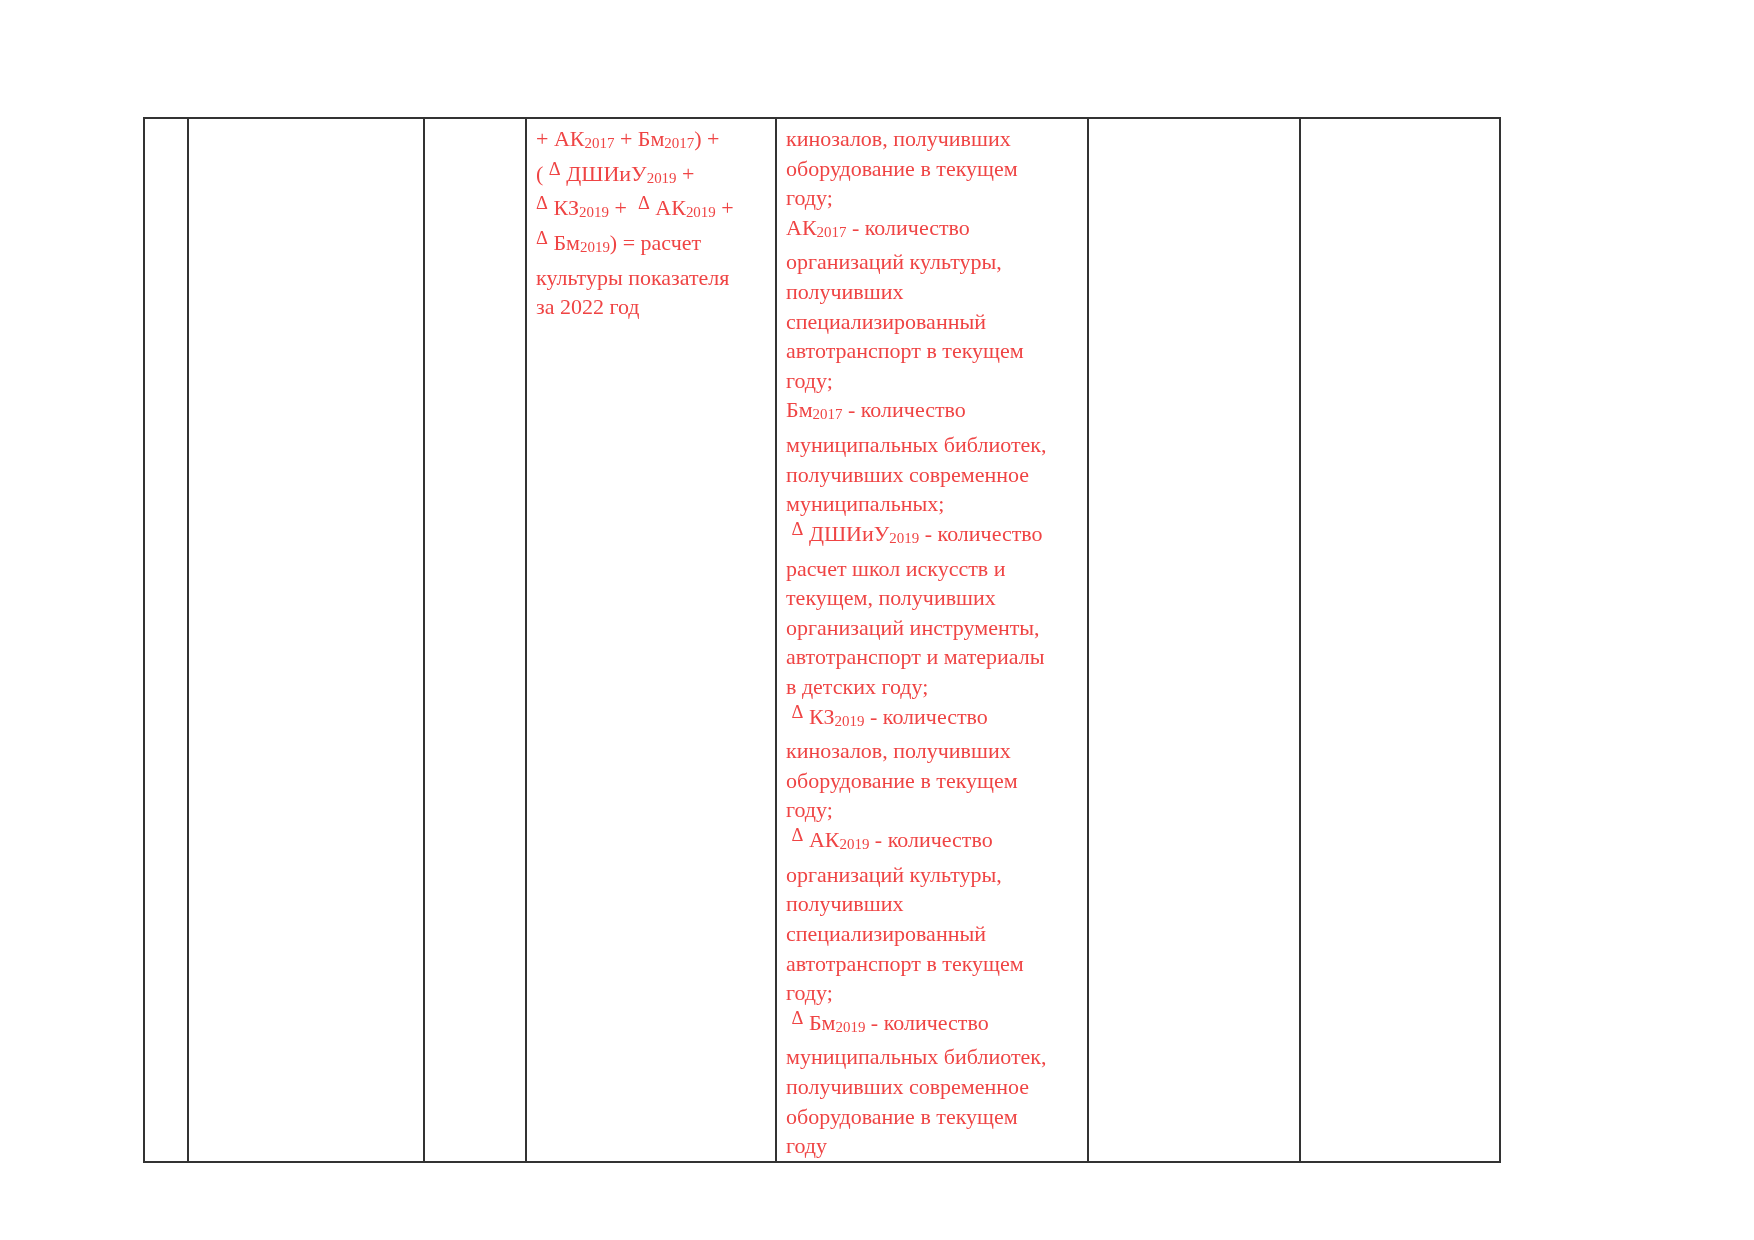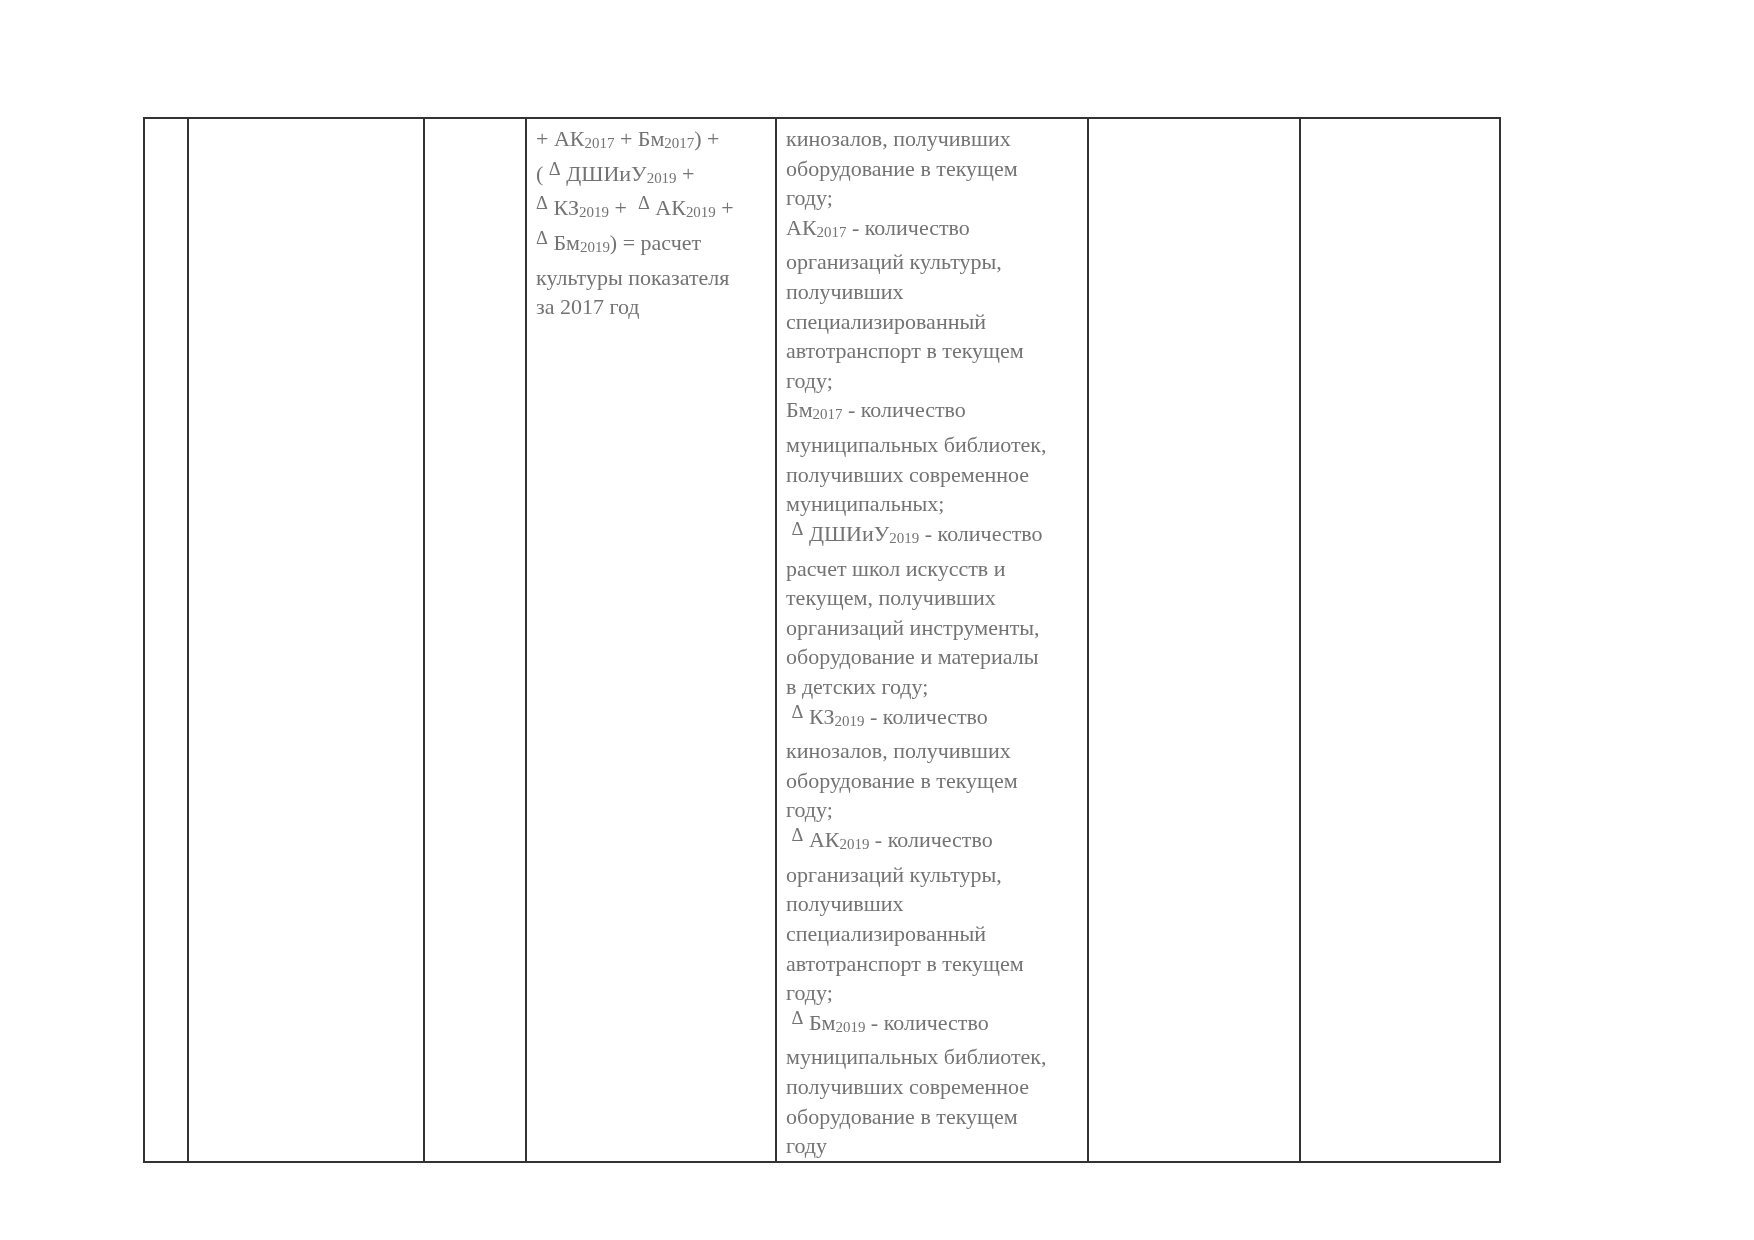--- a/index.html
+++ b/index.html
@@ -7,21 +7,21 @@
     padding: 0;
     background: #ffffff;
   }
   .sheet {
     position: relative;
     width: 1754px;
     height: 1240px;
     background: #ffffff;
     overflow: hidden;
     font-family: "Liberation Serif", "DejaVu Serif", serif;
-    color: #737373;
+    color: #ef4444;
   }
   table.doc-table {
     position: absolute;
     left: 143px;
     top: 117px;
     width: 1356px;
     height: 1015px;
     border-collapse: collapse;
     table-layout: fixed;
   }
@@ -65,41 +65,41 @@
       <tr>
         <td></td>
         <td></td>
         <td></td>
         <td>
             <div class="tline">+ АК<span class="sub">2017</span> + Бм<span class="sub">2017</span>) +</div>
             <div class="tline">( <span class="delta">Δ</span> ДШИиУ<span class="sub">2019</span> +</div>
             <div class="tline"><span class="delta">Δ</span> КЗ<span class="sub">2019</span> +  <span class="delta">Δ</span> АК<span class="sub">2019</span> +</div>
             <div class="tline"><span class="delta">Δ</span> Бм<span class="sub">2019</span>) = расчет</div>
             <div class="tline">культуры показателя</div>
-            <div class="tline">за 2017 год</div>
+            <div class="tline">за 2022 год</div>
           </td>
         <td>
             <div class="tline">кинозалов, получивших</div>
             <div class="tline">оборудование в текущем</div>
             <div class="tline">году;</div>
             <div class="tline">АК<span class="sub">2017</span> - количество</div>
             <div class="tline">организаций культуры,</div>
             <div class="tline">получивших</div>
             <div class="tline">специализированный</div>
             <div class="tline">автотранспорт в текущем</div>
             <div class="tline">году;</div>
             <div class="tline">Бм<span class="sub">2017</span> - количество</div>
             <div class="tline">муниципальных библиотек,</div>
             <div class="tline">получивших современное</div>
             <div class="tline">муниципальных;</div>
             <div class="tline"> <span class="delta">Δ</span> ДШИиУ<span class="sub">2019</span> - количество</div>
             <div class="tline">расчет школ искусств и</div>
             <div class="tline">текущем, получивших</div>
             <div class="tline">организаций инструменты,</div>
-            <div class="tline">оборудование и материалы</div>
+            <div class="tline">автотранспорт и материалы</div>
             <div class="tline">в детских году;</div>
             <div class="tline"> <span class="delta">Δ</span> КЗ<span class="sub">2019</span> - количество</div>
             <div class="tline">кинозалов, получивших</div>
             <div class="tline">оборудование в текущем</div>
             <div class="tline">году;</div>
             <div class="tline"> <span class="delta">Δ</span> АК<span class="sub">2019</span> - количество</div>
             <div class="tline">организаций культуры,</div>
             <div class="tline">получивших</div>
             <div class="tline">специализированный</div>
             <div class="tline">автотранспорт в текущем</div>

